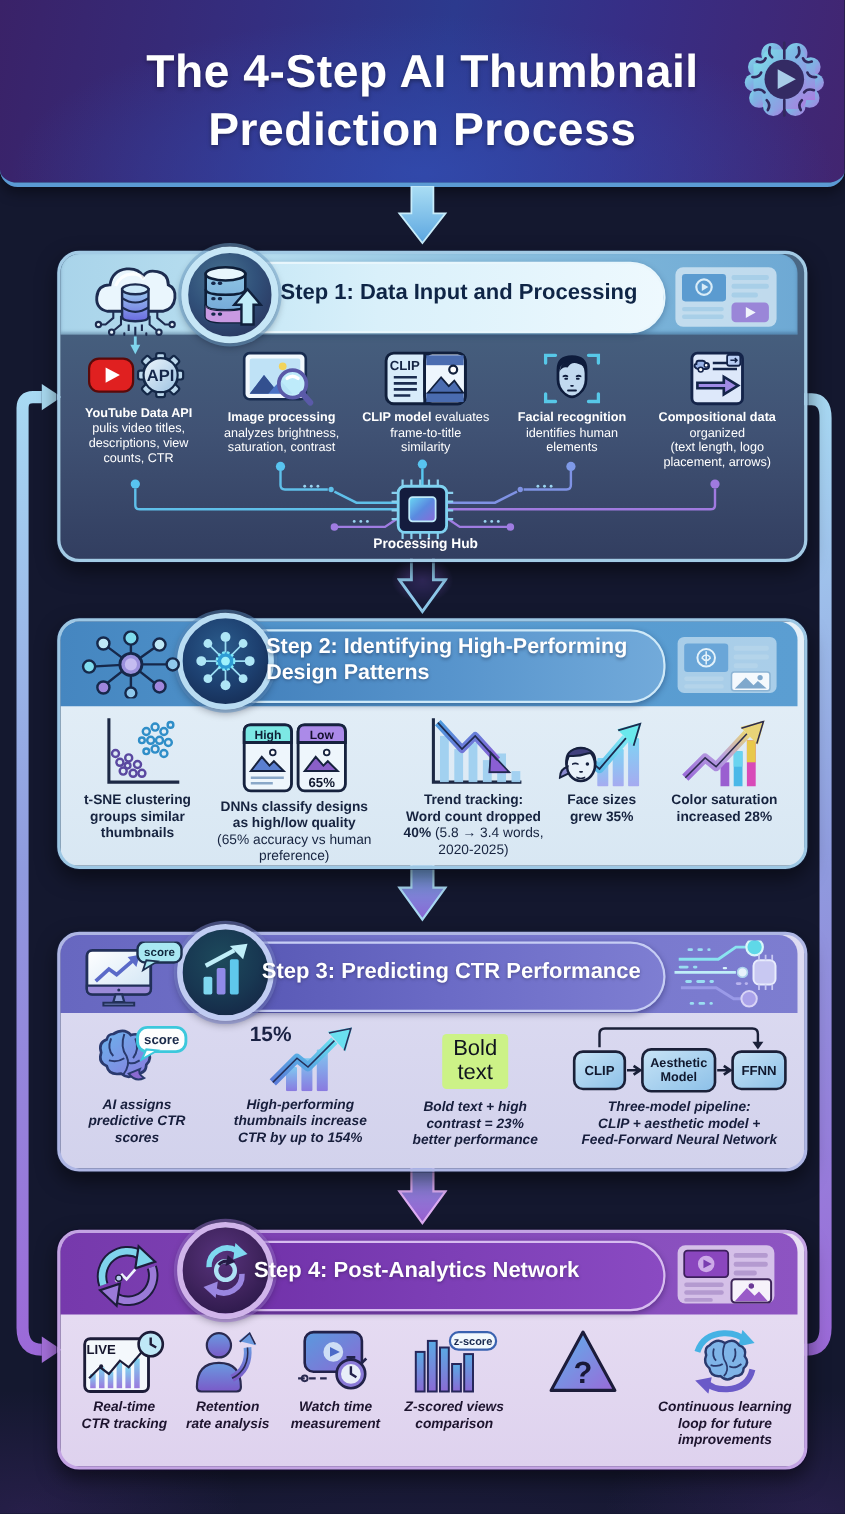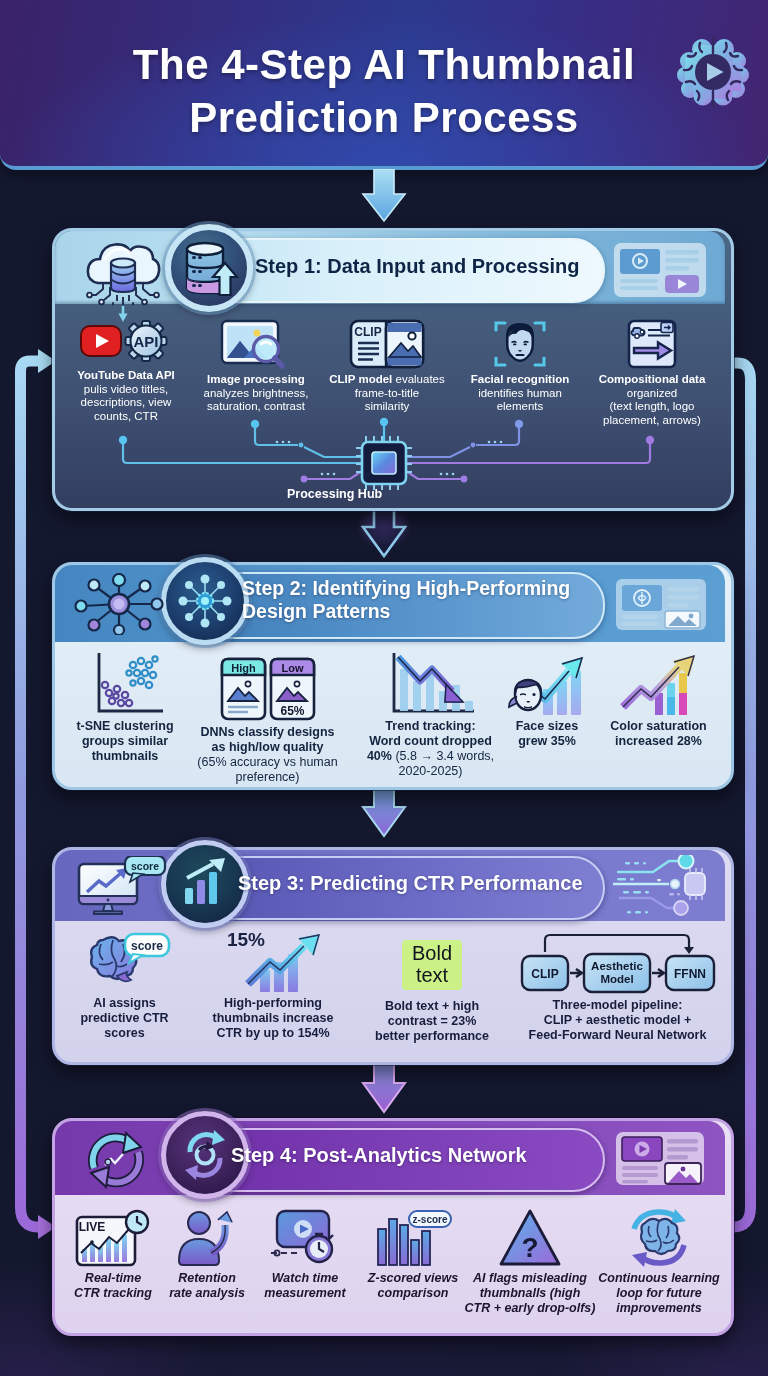--- a/index.html
+++ b/index.html
@@ -68,21 +68,21 @@
   #p3 .phead{position:absolute;left:0;top:0;width:670px;height:71px;
     border-radius:17px 17px 0 0;
     background:linear-gradient(90deg,#6767c0 0%,#7575cc 50%,#7d7dd0 100%);}
   #p3 .pill{left:114px;top:6px;width:432px;height:60px;
     background:linear-gradient(90deg,#5353b0 0%,#6b6bc6 55%,#7e7ed2 100%);
     border:2px solid #c6cdf4;box-shadow:0 2px 6px rgba(10,10,60,.4);}
   #p3 .ptitle{left:183px;top:22px;width:360px;font-size:20px;}
   #p3 .pcirc{left:106px;top:-10px;width:78px;height:78px;
     background:radial-gradient(circle at 45% 35%,#1d4a5c 0%,#183852 50%,#131f40 100%);
     border:5px solid #c0ccf2;box-shadow:0 0 0 3px rgba(120,130,200,.5),0 3px 8px rgba(0,0,20,.4);}
-  #p3 .txt{color:#171e3c;font-size:12.5px;line-height:15px;}
+  #p3 .txt{color:#171e3c;font-size:12.5px;line-height:15px;font-style:italic;}
   
   #p4{top:1118px;height:212px;border:3px solid #c3a3e3;
     background:linear-gradient(180deg,#e9e0f4 0%,#ded2ee 100%);
     box-shadow:0 0 0 1px rgba(20,10,50,.6), 0 8px 18px rgba(0,0,0,.5);}
   #p4 .phead{position:absolute;left:0;top:0;width:670px;height:74px;
     border-radius:17px 17px 0 0;
     background:linear-gradient(90deg,#7639ac 0%,#8348b8 50%,#8d54c2 100%);}
   #p4 .pill{left:114px;top:7px;width:432px;height:60px;
     background:linear-gradient(90deg,#6e2ea6 0%,#7d3fb6 55%,#8a4ac2 100%);
     border:2px solid #d7bcf0;box-shadow:0 2px 6px rgba(20,0,50,.4);}
@@ -406,21 +406,21 @@
       <defs>
         <linearGradient id="gchip" x1="0" y1="0" x2="1" y2="1">
         <stop offset="0" stop-color="#6ad8f4"></stop>
           <stop offset=".5" stop-color="#5a8ae0"></stop>
           <stop offset="1" stop-color="#8a6ad8"></stop>
         </linearGradient>
       </defs>
       <rect x="307" y="25" width="44" height="42" rx="6" fill="#141c3e" stroke="#7fd2f0" stroke-width="2.6"></rect>
       <rect x="317" y="35" width="24" height="22" rx="3" fill="url(#gchip)" stroke="#bfeafa" stroke-width="1.6"></rect>
     </svg>
-    <div class="abs" style="left:232px;top:256px;width:200px;text-align:left;color:#fff;font-weight:bold;font-size:12.5px">Processing Hub</div>
+    <div class="abs" style="left:232px;top:256px;width:200px;text-align:center;color:#fff;font-weight:bold;font-size:12.5px">Processing Hub</div>
   </div>
 
   <div class="abs panel" id="p2">
     <div class="phead"></div>
     <div class="pill"></div>
     <div class="pcirc"></div>
     <svg class="abs" id="i-net" style="left:18px;top:8px" width="92" height="62" viewBox="0 0 92 62">
       <g stroke="#16284a" stroke-width="2.2">
         <path d="M46 31 L46 8 M46 31 L70 14 M46 31 L82 31 M46 31 L70 50 M46 31 L46 56 M46 31 L22 50 M46 31 L10 33 M46 31 L22 13"></path>
       </g>
@@ -872,21 +872,20 @@
       <svg id="i-flag" width="62" height="58" viewBox="0 0 62 58">
         <defs>
           <linearGradient id="gfl" x1="0" y1="0" x2="1" y2="1">
           <stop offset="0" stop-color="#5ab4ec"></stop>
             <stop offset="1" stop-color="#9a6ad8"></stop>
           </linearGradient>
         </defs>
         <path d="M31 2 L60 55 L2 55 Z" fill="url(#gfl)" stroke="#1c1c3a" stroke-width="2.8" stroke-linejoin="round"></path>
         <text x="31" y="48" font-family="Liberation Sans,sans-serif" font-size="28" font-weight="bold" fill="#181836" text-anchor="middle">?</text>
       </svg>
-      <div class="txt">AI flags misleading<br>thumbnalls (high<br>CTR + early drop-olfs)</div>
     </div>
     <div class="col" style="left:539px;top:88px;width:130px">
       <svg id="i-brainloop" width="62" height="58" viewBox="0 0 62 58">
         <path d="M6 20 Q11 4 30 3 Q43 2.5 50 10" fill="none" stroke="#45b2e4" stroke-width="5.5"></path>
         <path d="M47 0 L58 12 L43 15 Z" fill="#45b2e4"></path>
         <path d="M56 36 Q52 53 33 54 Q20 54.5 13 47" fill="none" stroke="#6a5ac8" stroke-width="5.5"></path>
         <path d="M16 58 L4 46 L19 43 Z" fill="#6a5ac8"></path>
         <path d="M17 14 Q24 7 31 12 Q39 7 44 14 Q51 16 49 24 Q54 30 48 35 Q48 42 40 42 Q33 48 27 42 Q18 43 17 35 Q11 30 14 23 Q12 16 17 14 Z" fill="#7fb4e8" stroke="#2a3a6e" stroke-width="2.2"></path>
         <path d="M31 12 Q27 23 32 30 Q35 37 30 42 M21 17 Q19 24 23 28 M40 17 Q42 24 38 29 M18 32 Q25 34 29 31 M46 31 Q40 36 35 33" fill="none" stroke="#2a3a6e" stroke-width="1.6"></path>
       </svg>

